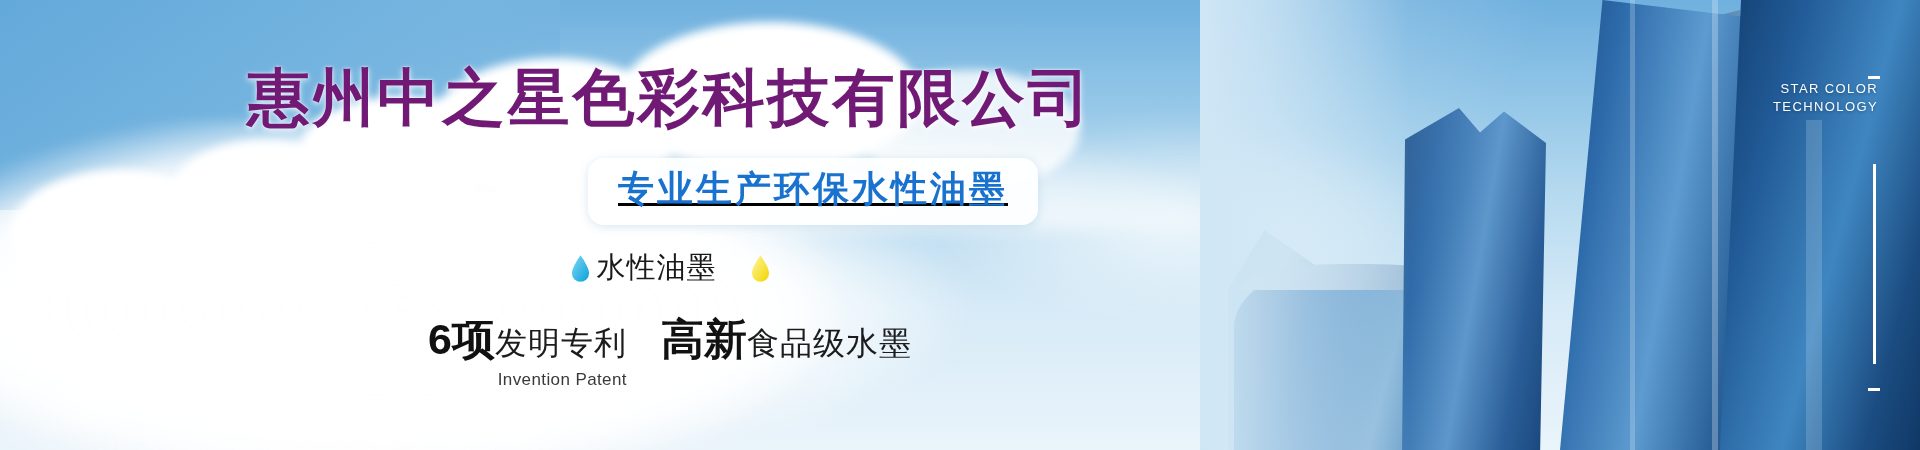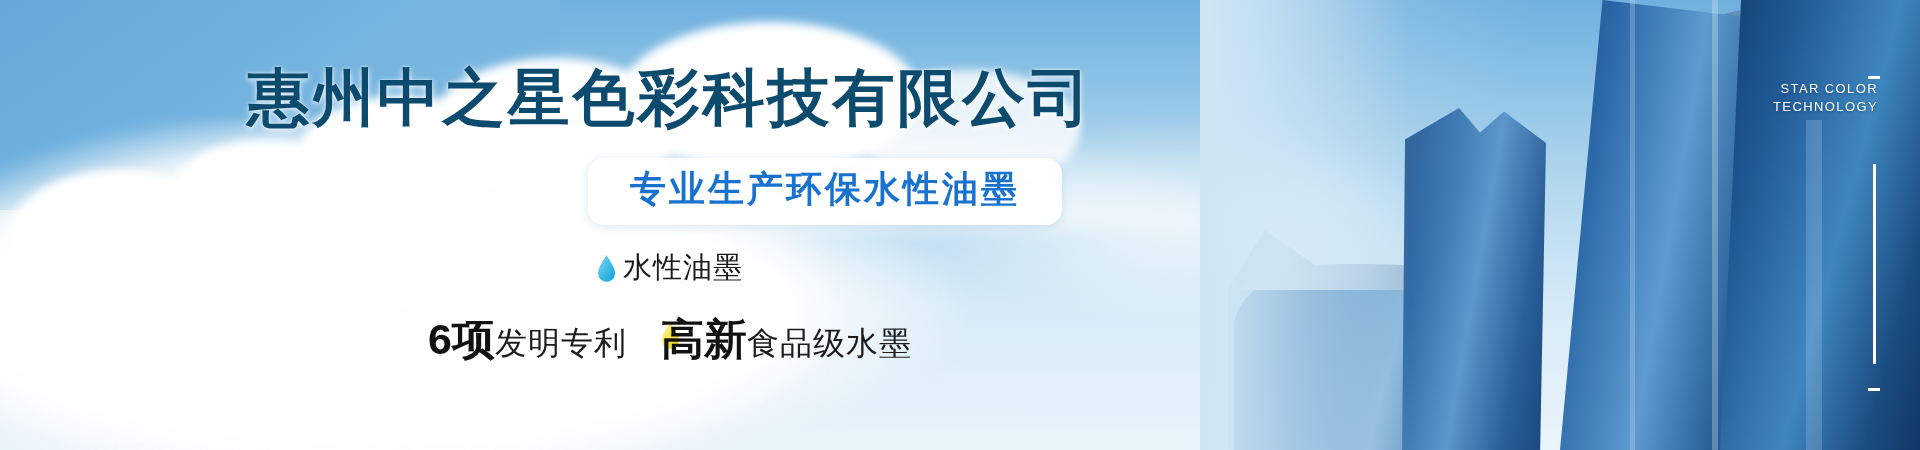--- a/index.html
+++ b/index.html
@@ -153,41 +153,42 @@
   .content{
     position:absolute; left:0; top:0; width:1300px; height:450px;
   }
 
   .headline{
     position:absolute; top:56px; left:0; width:1340px;
     text-align:center;
     font-size:62px;
     font-weight:bold;
     letter-spacing:3px;
-    color:#0c4a6e;
+    color:#701a75;
     white-space:nowrap;
     text-shadow:0 2px 6px rgba(255,255,255,.85), 0 0 2px rgba(255,255,255,.9);
   }
 
   .sub-pill{
     position:absolute; top:158px; left:588px;
-    padding:7px 42px 11px;
+    padding:7px 30px 11px;
     background:rgba(255,255,255,.88);
     border-radius:16px;
     box-shadow:0 2px 10px rgba(120,170,210,.28);
+    text-decoration:underline;
   }
   .sub-pill-text{
     font-size:36px; font-weight:bold; letter-spacing:3px;
     color:#1a72cf;
     white-space:nowrap;
   }
 
   .features{
     position:absolute; top:248px; left:0; width:1340px;
-    display:flex; justify-content:center; align-items:center; gap:34px;flex-direction:column;
+    display:flex; justify-content:center; align-items:center; gap:34px;
   }
   .feature{ display:flex; align-items:center; gap:7px; }
   .drop{ width:19px; height:27px; display:block; }
   .feature-label{
     font-size:29px; color:#1a1a1a; letter-spacing:1px; white-space:nowrap;
     text-shadow:0 1px 3px rgba(255,255,255,.8);
   }
   .badge{ text-align:right; }
   .badge-main{ white-space:nowrap; line-height:1; }
   .badge-strong{
@@ -293,20 +294,21 @@
       </div>
 
     </div>
 
     <div class="badges-wrap" style="top:318px;">
 
       <div class="badge">
         <div class="badge-main">
           <span class="badge-strong">6项</span><span class="badge-rest">发明专利</span>
         </div>
+        <div class="badge-en">Invention Patent</div>
       </div>
 
       <div class="badge">
         <div class="badge-main">
           <span class="badge-strong">高新</span><span class="badge-rest">食品级水墨</span>
         </div>
       </div>
 
     </div>
 

